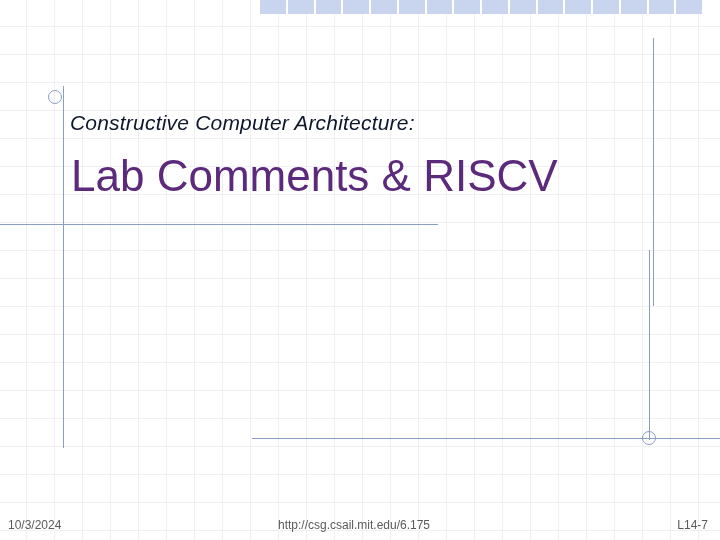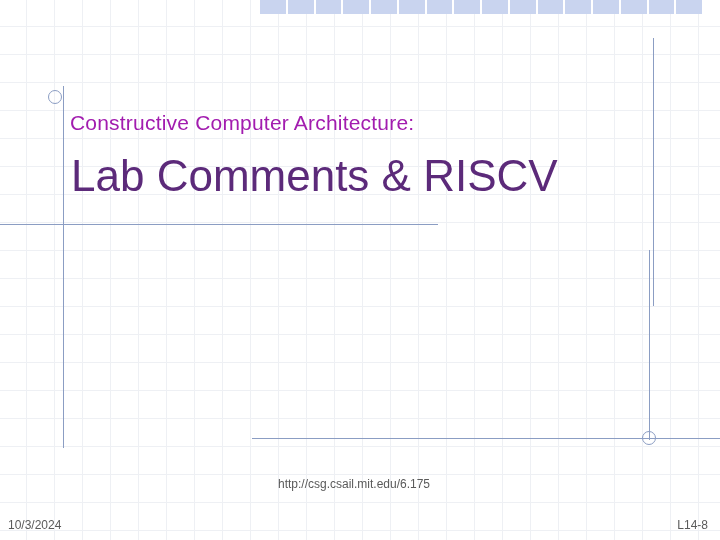--- a/index.html
+++ b/index.html
@@ -84,23 +84,24 @@
       border-radius: 50%;
       background: transparent;
     }
     .circ1 { left: 48px; top: 90px; }
     .circ2 { left: 642px; top: 431px; }
     
     .subtitle {
       position: absolute;
       left: 70px;
       top: 111px;
-      color: #a21caf;
+      color: #0f172a;
       font-size: 21px;
       letter-spacing: 0.2px;
+      font-style: italic;
     }
     .title {
       position: absolute;
       left: 71px;
       top: 151px;
       color: #5c2a7a;
       font-size: 44px;
       font-weight: 400;
     }
     
@@ -109,21 +110,21 @@
       left: 0;
       right: 0;
       bottom: 8px;
       display: flex;
       justify-content: space-between;
       padding: 0 12px 0 8px;
       font-size: 12px;
       color: #5a5a5a;
     }
     .footer .center { position: absolute; left: 0; right: 12px; text-align: center; }
-    .footer .left, .footer .right { position: relative; z-index: 1; margin-top: 41px; }
+    .footer .left, .footer .right { position: relative; z-index: 1; }
   </style>
 </head>
 <body>
 
 <div class="grid-bg"></div>
 
 <div class="top-bar">
   <div class="sq"></div>
     <div class="sq"></div>
     <div class="sq"></div>
@@ -149,14 +150,14 @@
 <div class="hline2"></div>
 <div class="circ circ1"></div>
 <div class="circ circ2"></div>
 
 <div class="subtitle">Constructive Computer Architecture:</div>
 <div class="title">Lab Comments &amp; RISCV</div>
 
 <div class="footer">
   <span class="left">10/3/2024</span>
   <span class="center">http://csg.csail.mit.edu/6.175</span>
-  <span class="right">L14-8</span>
+  <span class="right">L14-7</span>
 </div>
 
 </body></html>

